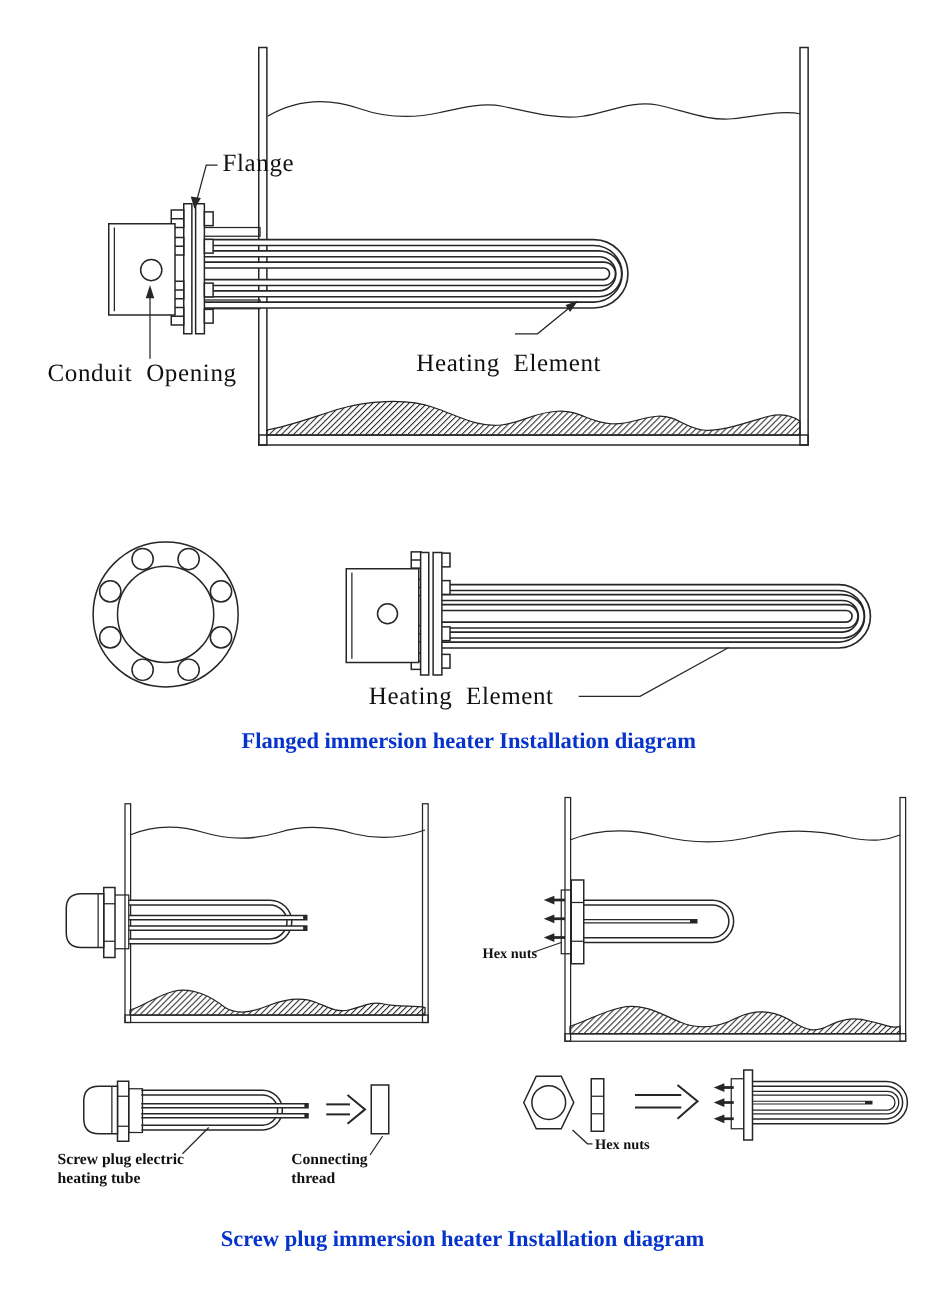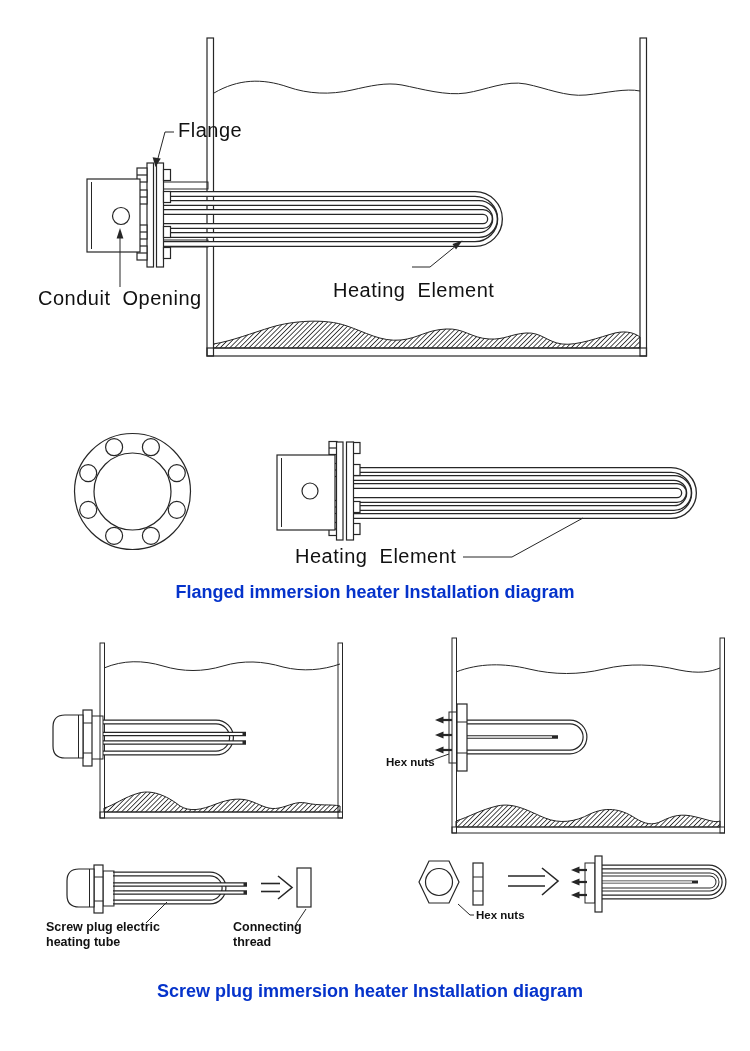--- a/index.html
+++ b/index.html
@@ -1,17 +1,17 @@
 <!DOCTYPE html>
 <html style="--line: #262626; --caption: #0533CB; --bg: #FFFFFF;"><head>
 <meta charset="utf-8">
 <style>
   html,body{margin:0;padding:0;background:#fff;}
   .page{position:relative;width:750px;height:1051px;background:var(--bg,#fff);overflow:hidden;
-        font-family:Liberation Sans, sans-serif;}
+        font-family:Liberation Serif, serif;}
   svg{color:var(--line,#262626);display:block;}
   svg text{white-space:pre;fill:#111;}
   .lbl-lg{font-size:20px;letter-spacing:0.5px;}
   .lbl-sm{font-size:12.5px;font-weight:bold;}
   .lbl-xs{font-size:11.5px;font-weight:bold;}
   .caption{font-size:18px;font-weight:bold;fill:var(--caption,#0533CB);}
   .ln{stroke:currentColor;fill:none;stroke-width:1.2;}
   .thin{stroke:currentColor;fill:none;stroke-width:1;}
   .wh{stroke:#fff;fill:none;}
   .bk{stroke:currentColor;fill:none;}

